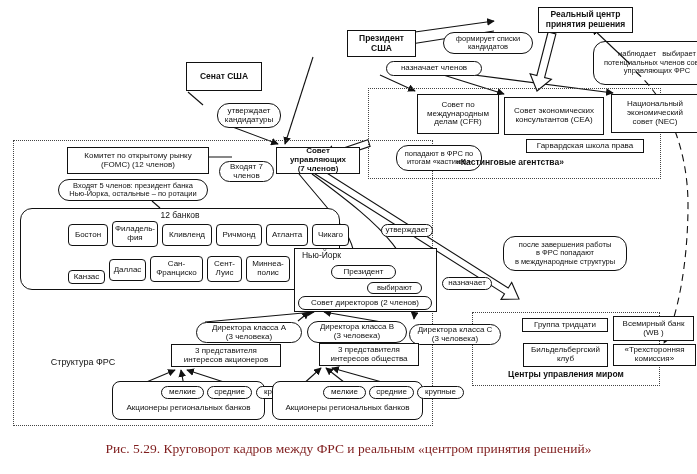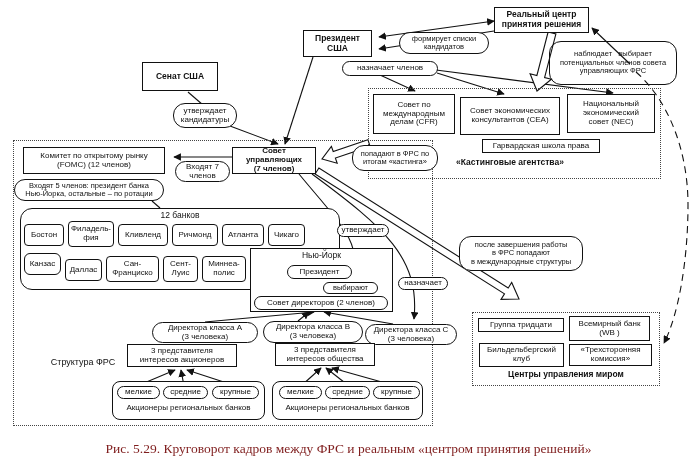--- a/index.html
+++ b/index.html
@@ -1,20 +1,20 @@
 <!DOCTYPE html>
 <html><head>
 <meta charset="utf-8">
 <style>
   html,body{margin:0;padding:0;background:#fff;}
   #canvas{position:relative;width:697px;height:474px;background:#fff;overflow:hidden;
           font-family:"Liberation Sans","DejaVu Sans",sans-serif;color:#111;}
   #edges{position:absolute;left:0;top:0;z-index:1;}
   .nd{position:absolute;box-sizing:border-box;z-index:2;display:flex;align-items:center;justify-content:center;
-      text-align:center;white-space:pre-wrap;line-height:1.12;background:#fff;}
+      text-align:center;white-space:pre-wrap;line-height:1.12;background:#fff;margin-left:44px;}
   .box{border:1.2px solid #111;font-size:8px;}
   .bold{font-weight:bold;font-size:8.5px;}
   .bubble{border:1px solid #111;border-radius:12px;font-size:8px;}
   .sm{font-size:7.5px;}
   .dotted{position:absolute;box-sizing:border-box;border:1.4px dotted #444;background:transparent;z-index:1;}
   .rc{position:absolute;box-sizing:border-box;border:1.1px solid #111;border-radius:12px;background:#fff;z-index:2;}
   .txt{position:absolute;z-index:3;text-align:center;white-space:pre-wrap;line-height:1.12;}
   .bank{border:1.1px solid #111;border-radius:4px;font-size:8px;}
   .caption{position:absolute;width:100%;text-align:center;z-index:3;
            font-family:"Liberation Serif","DejaVu Serif",serif;font-size:13.5px;color:#7f1d1d;}
@@ -106,21 +106,21 @@
 
   <div class="rc" style="left:20px;top:208px;width:320px;height:82px;"></div>
   <div class="txt" style="left:120px;top:211px;width:120px;font-size:8.5px;">12 банков</div>
   <div class="nd bank" style="left:24px;top:224px;width:40px;height:22px;">Бостон</div>
   <div class="nd bank" style="left:68px;top:221px;width:46px;height:26px;">Филадель-
 фия</div>
   <div class="nd bank" style="left:118px;top:224px;width:50px;height:22px;">Кливленд</div>
   <div class="nd bank" style="left:172px;top:224px;width:46px;height:22px;">Ричмонд</div>
   <div class="nd bank" style="left:222px;top:224px;width:42px;height:22px;">Атланта</div>
   <div class="nd bank" style="left:268px;top:224px;width:37px;height:22px;">Чикаго</div>
-  <div class="nd bank" style="left:24px;top:253px;width:37px;height:22px;border-radius:6px;">Канзас</div>
+  <div class="nd bank" style="left:24px;top:270px;width:37px;height:14px;">Канзас</div>
   <div class="nd bank" style="left:65px;top:259px;width:37px;height:22px;">Даллас</div>
   <div class="nd bank" style="left:106px;top:256px;width:53px;height:26px;">Сан-
 Франциско</div>
   <div class="nd bank" style="left:163px;top:256px;width:35px;height:26px;">Сент-
 Луис</div>
   <div class="nd bank" style="left:202px;top:256px;width:44px;height:26px;">Миннеа-
 полис</div>
 
   <div class="nd box" style="left:250px;top:248px;width:143px;height:64px;align-items:flex-start;"></div>
   <div class="txt" style="left:250px;top:251px;width:143px;font-size:8.5px;">Нью-Йорк</div>

